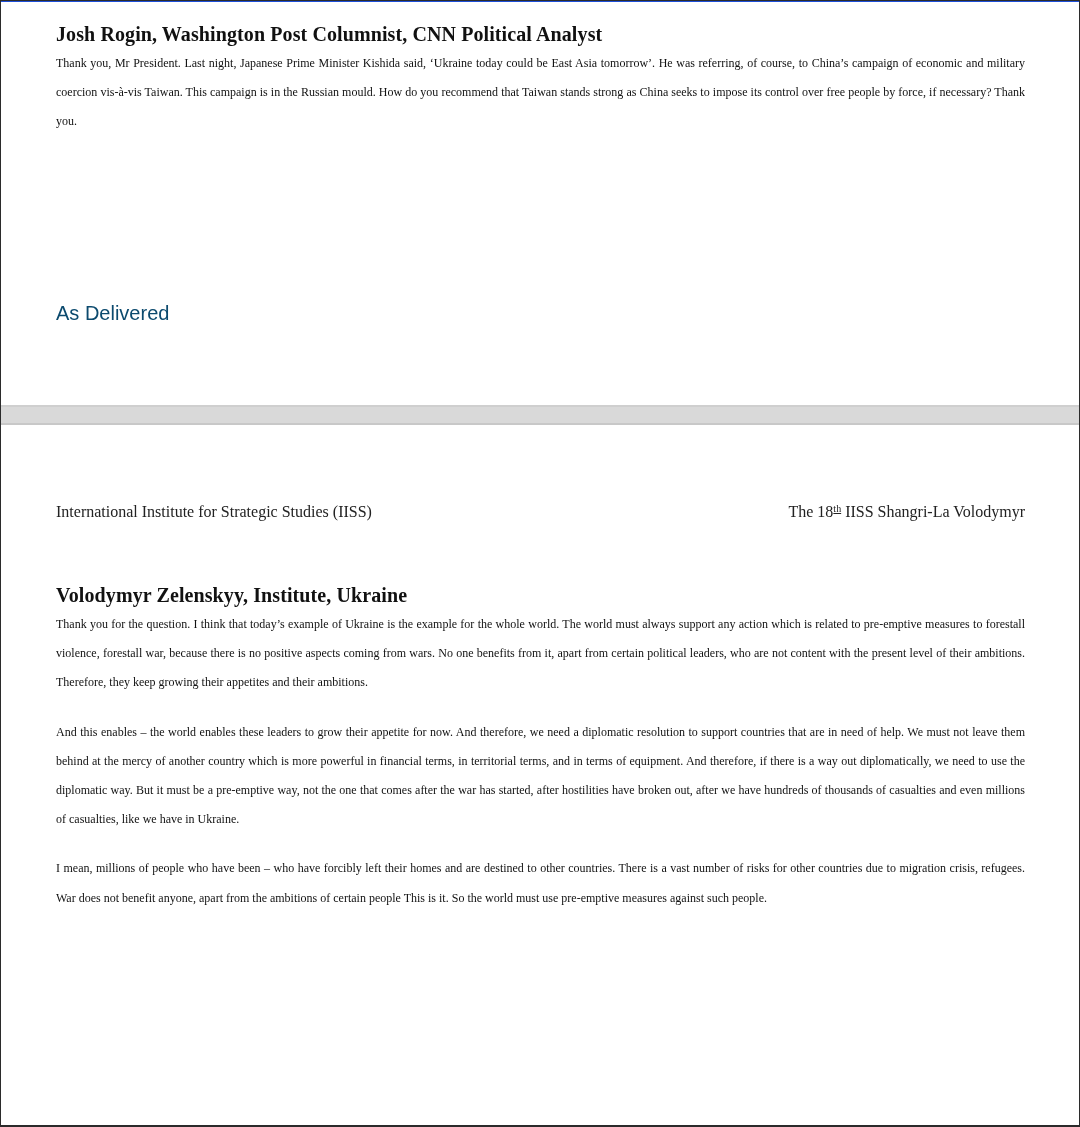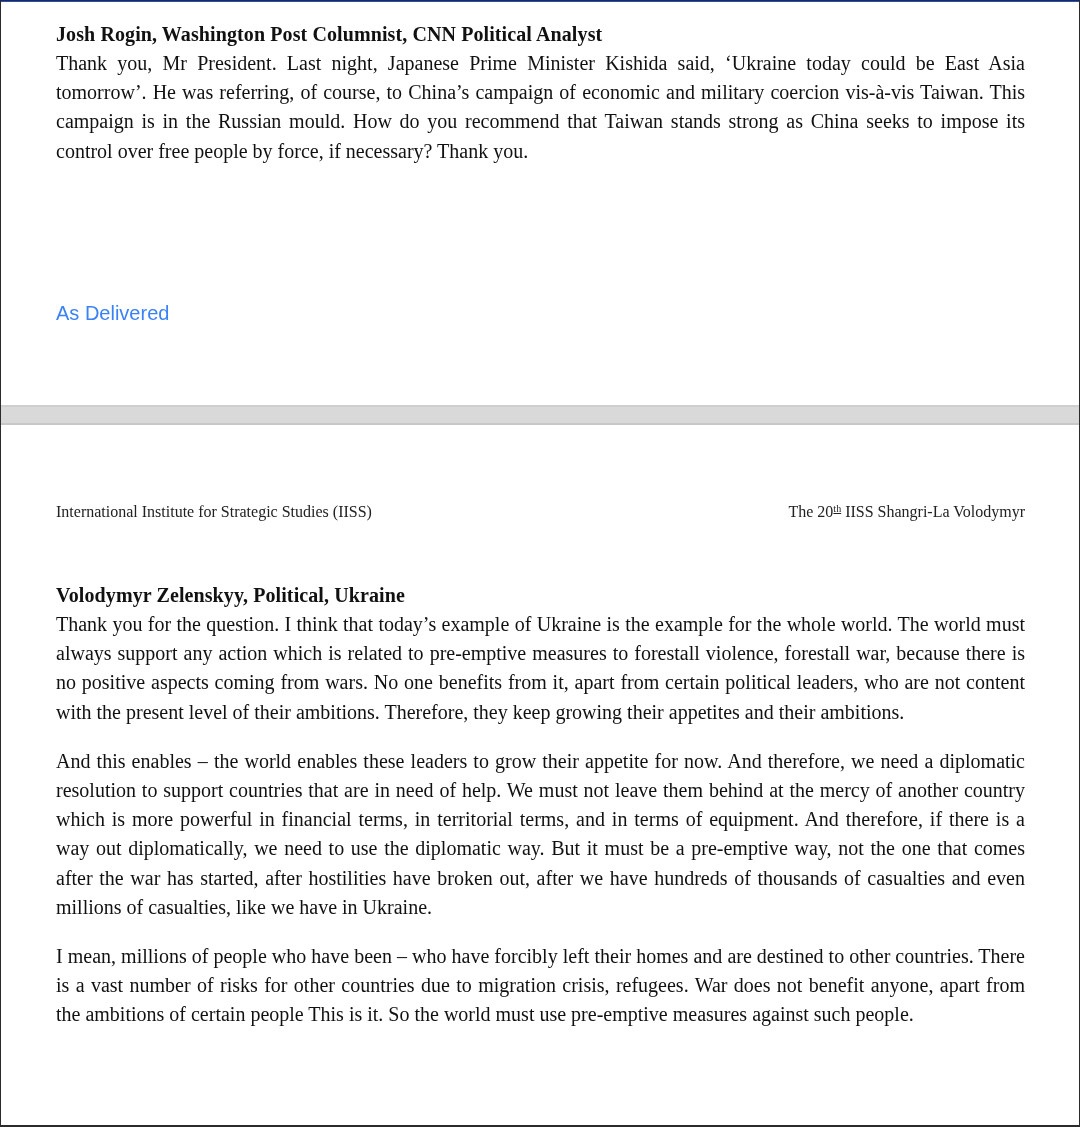--- a/index.html
+++ b/index.html
@@ -50,36 +50,36 @@
       width: 969px;
     }
     .speaker {
       font-weight: bold;
       font-size: 20px;
       line-height: 29px;
       margin: 0;
       letter-spacing: 0.1px;
     }
     .para {
-      font-size: 20px;
+      font-size: 12px;
       line-height: 29.2px;
       margin: 0;
       text-align: justify;
       text-align-last: left;
     }
     .para + .para {
       margin-top: 20px;
     }
     .status-note {
       position: absolute;
       left: 55px;
       top: 300px;
       font-family: "Liberation Sans", "DejaVu Sans", sans-serif;
       font-size: 20px;
-      color: #3b82f6;
+      color: #0c4a6e;
     }
     .header-bar {
       position: absolute;
       left: 55px;
       top: 78px;
       width: 969px;
       display: flex;
       justify-content: space-between;
       font-size: 16px;
       color: #222;
@@ -99,21 +99,21 @@
     <p class="para">Thank you, Mr President. Last night, Japanese Prime Minister Kishida said, ‘Ukraine today could be East Asia tomorrow’. He was referring, of course, to China’s campaign of economic and military coercion vis-à-vis Taiwan. This campaign is in the Russian mould. How do you recommend that Taiwan stands strong as China seeks to impose its control over free people by force, if necessary? Thank you.</p>
   </div>
   <div class="status-note">As Delivered</div>
 </div>
 
 <div class="page-gap"></div>
 
 <div class="page page-bottom">
   <div class="header-bar">
     <span>International Institute for Strategic Studies (IISS)</span>
-    <span><span>The 20</span><sup>th</sup><span> IISS Shangri-La Volodymyr</span></span>
+    <span><span>The 18</span><sup>th</sup><span> IISS Shangri-La Volodymyr</span></span>
   </div>
   <div class="content" style="top:156px;">
-    <p class="speaker">Volodymyr Zelenskyy, Political, Ukraine</p>
+    <p class="speaker">Volodymyr Zelenskyy, Institute, Ukraine</p>
     <p class="para">Thank you for the question. I think that today’s example of Ukraine is the example for the whole world. The world must always support any action which is related to pre-emptive measures to forestall violence, forestall war, because there is no positive aspects coming from wars. No one benefits from it, apart from certain political leaders, who are not content with the present level of their ambitions. Therefore, they keep growing their appetites and their ambitions.</p>
     <p class="para">And this enables – the world enables these leaders to grow their appetite for now. And therefore, we need a diplomatic resolution to support countries that are in need of help. We must not leave them behind at the mercy of another country which is more powerful in financial terms, in territorial terms, and in terms of equipment. And therefore, if there is a way out diplomatically, we need to use the diplomatic way. But it must be a pre-emptive way, not the one that comes after the war has started, after hostilities have broken out, after we have hundreds of thousands of casualties and even millions of casualties, like we have in Ukraine.</p>
     <p class="para">I mean, millions of people who have been – who have forcibly left their homes and are destined to other countries. There is a vast number of risks for other countries due to migration crisis, refugees. War does not benefit anyone, apart from the ambitions of certain people This is it. So the world must use pre-emptive measures against such people.</p>
   </div>
 </div>
 
 </body></html>

